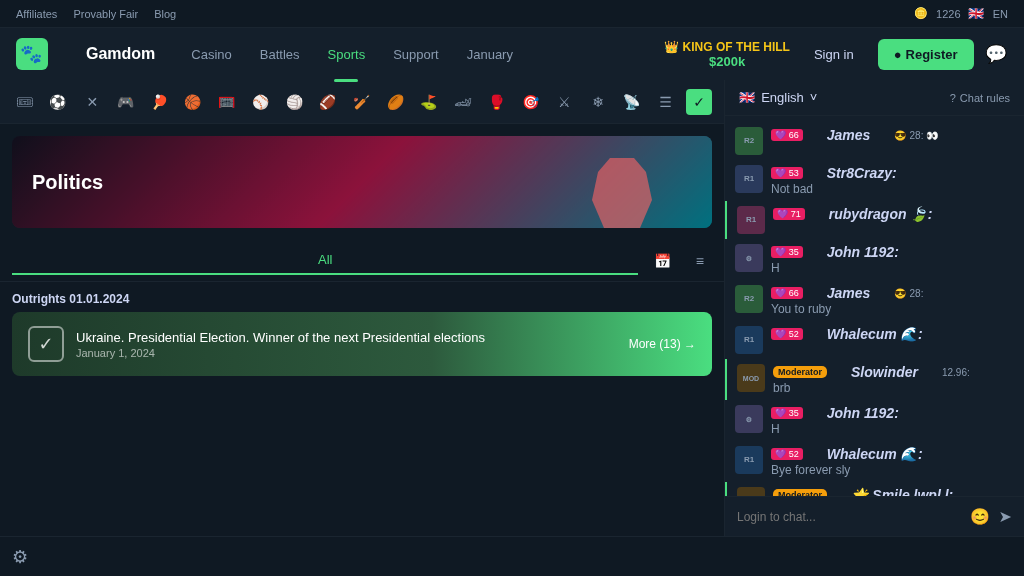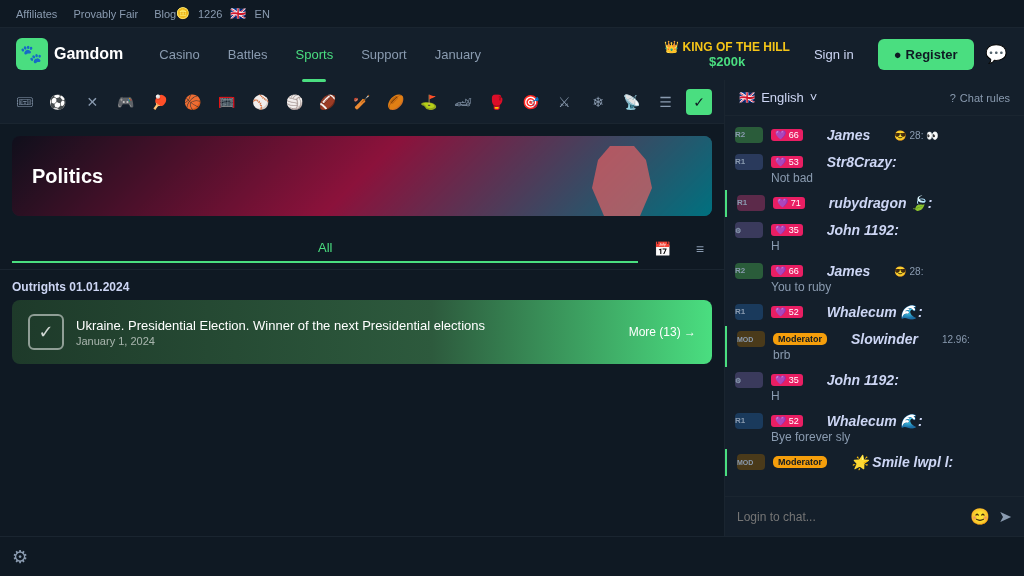--- a/index.html
+++ b/index.html
@@ -13,21 +13,21 @@
       overflow: hidden;
       display: flex;
       flex-direction: column;
     }
 
     
     .top-bar {
       background: #0f1923;
       display: flex;
       align-items: center;
-      justify-content: flex-start;
+      justify-content: space-between;
       padding: 8px 16px;
       border-bottom: 1px solid #1a2530;
       height: 28px;
     }
     .top-bar-links {
       display: flex;
       gap: 16px;
     }
     .top-bar-links a {
       color: #8a9bb0;
@@ -65,20 +65,21 @@
       border-radius: 6px;
       display: flex;
       align-items: center;
       justify-content: center;
       font-size: 18px;
     }
     .logo-text {
       color: #ffffff;
       font-weight: 700;
       font-size: 16px;
+      margin-left: 32px;
     }
     .nav-links {
       display: flex;
       align-items: center;
       gap: 4px;
       flex: 1;
     }
     .nav-link {
       color: #8a9bb0;
       text-decoration: none;
@@ -193,21 +194,21 @@
       background: #4ade80;
       color: #0f1923;
     }
 
     
     .politics-banner {
       position: relative;
       margin: 12px;
       border-radius: 8px;
       overflow: hidden;
-      height: 80px;
+      height: 92px;
     }
     .politics-banner-bg {
       position: absolute;
       inset: 0;
       background: linear-gradient(135deg, #1a1a2e 0%, #e91e63 50%, #00bcd4 100%);
     }
     .politics-banner-overlay {
       position: absolute;
       inset: 0;
       background: rgba(0,0,0,0.4);
@@ -351,25 +352,26 @@
       align-items: flex-start;
       padding: 5px 10px;
       gap: 8px;
       position: relative;
     }
     .chat-msg.highlighted {
       border-left: 2px solid #4ade80;
     }
     .avatar {
       width: 28px;
-      height: 16px;
+      height: 28px;
       border-radius: 4px;
       background: #2a3a4a;
       display: flex;
       align-items: center;
+      justify-content: center;
       font-size: 10px;
       font-weight: 700;
       color: #cdd6f4;
       flex-shrink: 0;
       overflow: hidden;
     }
     .avatar-rank {
       font-size: 8px;
       color: #8a9bb0;
       text-align: center;

